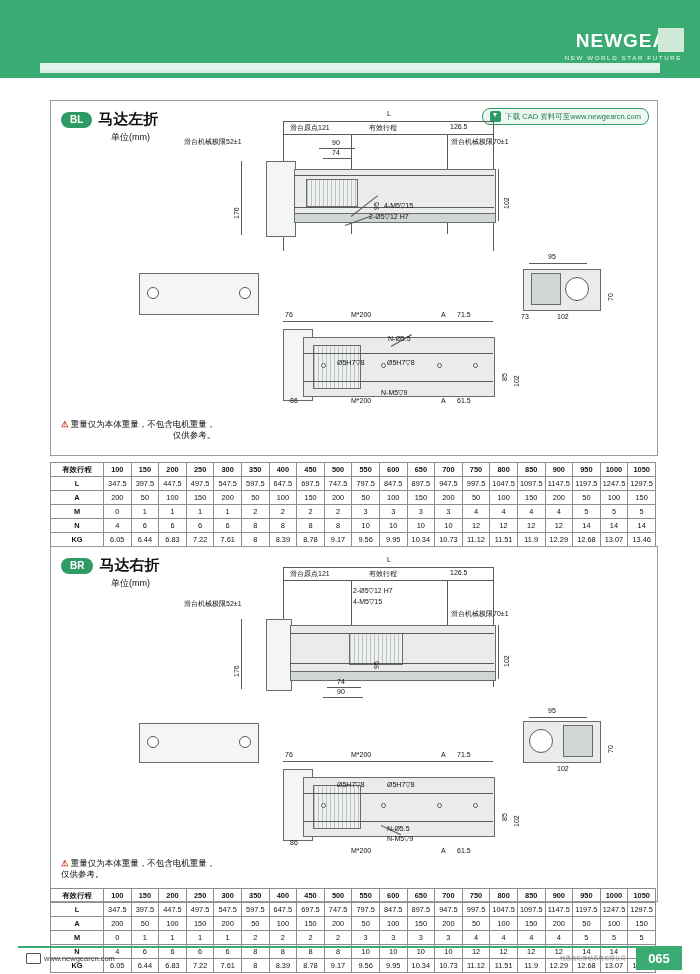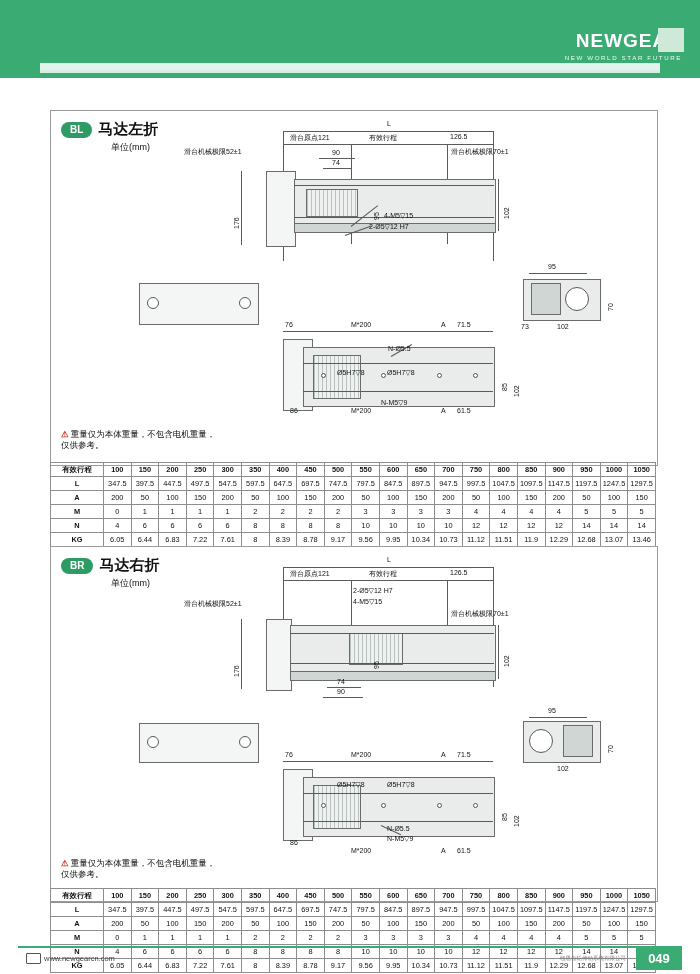--- a/index.html
+++ b/index.html
@@ -39,21 +39,21 @@
     background:#d8eee2;
   }
 
   
   .page{
     position:absolute;left:18px;top:86px;width:664px;height:860px;
   }
 
   
   .panel{position:absolute;left:32px;width:606px;}
-  .panel.p1{top:24px;height:400px;}
+  .panel.p1{top:14px;height:400px;text-align:right;}
   .panel.p2{top:460px;height:400px;}
 
   .panel-box{
     position:absolute;left:0;top:0;width:606px;height:354px;
     border:1px solid #9b9b9b;background:#fff;
   }
   .tag{
     position:absolute;left:10px;top:9px;display:flex;align-items:center;gap:6px;
   }
   .tag .pill{
@@ -152,20 +152,24 @@
 
   <div class="panel p1">
     <div class="panel-box">
 
       <div class="tag">
         <span class="pill">BL</span>
         <span class="txt">马达左折</span>
       </div>
       <div class="unit">单位(mm)</div>
 
+      <div class="cadbtn">
+        <span class="dl"></span>
+        <span class="lbl">下载 CAD 资料可至www.newgearcn.com</span>
+      </div>
 
       <div class="draw">
 
         <div class="dim" style="left:239px;top:22px;">滑台原点121</div>
         <div class="dim" style="left:318px;top:22px;">有效行程</div>
         <div class="dim" style="left:399px;top:22px;">126.5</div>
         <div class="dim" style="left:336px;top:9px;">L</div>
 
         <div class="ln hl" style="left:232px;top:20px;width:210px;"></div>
         <div class="ln hl" style="left:232px;top:33px;width:210px;"></div>
@@ -633,14 +637,14 @@
   </tbody>
     </table>
 
 </div>
 
 <div class="footer">
   <div class="foot-line"></div>
   <div class="foot-mon"></div>
   <div class="foot-url">www.newgearcn.com</div>
   <div class="foot-cn">纽思齿轮传动系统有限公司</div>
-  <div class="pg">049</div>
+  <div class="pg">065</div>
 </div>
 
 </body></html>

